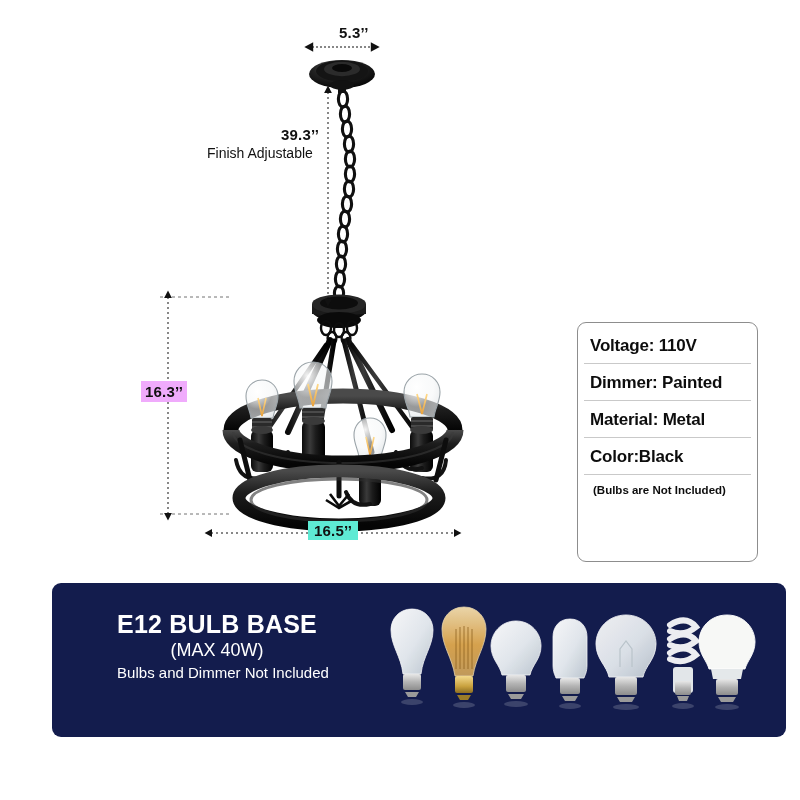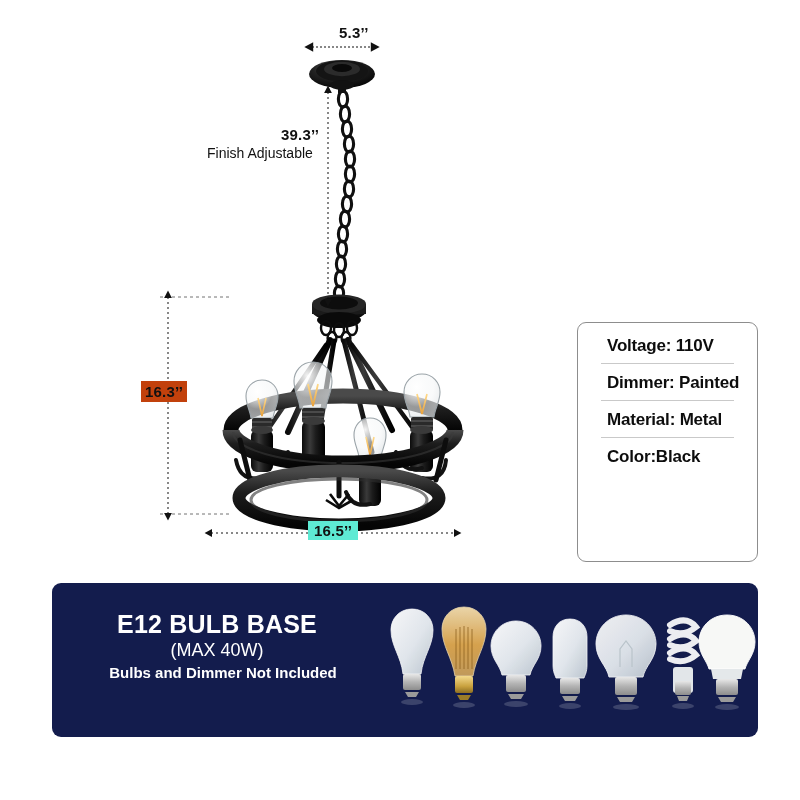--- a/index.html
+++ b/index.html
@@ -47,21 +47,21 @@
     height: 240px;
     border: 1.5px solid #8d8d8d;
     border-radius: 9px;
     background: #ffffff;
     box-sizing: border-box;
     padding: 4px 0 2px 0;
   }
   .spec-row {
     height: 37px;
     line-height: 37px;
-    margin: 0 23px;
+    margin: 0 6px;
     font-size: 17px;
     font-weight: bold;
     color: #0d0d0d;
     border-bottom: 1px solid #c9c9c9;
     white-space: nowrap;
     padding-left: 6px;
     box-sizing: border-box;
     letter-spacing: -0.2px;
   }
   .spec-row:last-child { border-bottom: none; }
@@ -80,20 +80,21 @@
   
   #banner {
     position: absolute;
     left: 52px;
     top: 583px;
     width: 706px;
     height: 154px;
     background: #131c4d;
     border-radius: 9px;
     overflow: hidden;
+    padding-left: 28px;
   }
   #banner-text {
     position: absolute;
     left: 0px;
     top: 26px;
     width: 330px;
     text-align: center;
     color: #ffffff;
   }
   #banner-title {
@@ -102,21 +103,21 @@
     letter-spacing: 0.2px;
     line-height: 30px;
   }
   #banner-sub {
     font-size: 18px;
     font-weight: normal;
     line-height: 22px;
   }
   #banner-note {
     font-size: 15px;
-    font-weight: bold;
+    font-weight: normal;
     line-height: 22px;
     margin-top: 1px;
     margin-left: 12px;
   }
   #bulb-row {
     position: absolute;
     left: 330px;
     top: 12px;
     width: 376px;
     height: 130px;
@@ -313,29 +314,30 @@
     <g>
       <line x1="211" y1="533" x2="455" y2="533" stroke="#111" stroke-width="1" stroke-dasharray="2,3" marker-start="url(#arrL)" marker-end="url(#arrR)"></line>
     </g>
   </svg>
 
   <div class="dim-label" style="left:339px; top:24px;">5.3’’</div>
 
   <div class="dim-label" style="left:281px; top:126px;">39.3’’</div>
   <div class="dim-sub" style="left:207px; top:145px;">Finish Adjustable</div>
 
-  <div class="dim-label" style="left:141px; top:381px; background:#c2410c; padding:2px 4px;">16.3’’</div>
+  <div class="dim-label" style="left:141px; top:381px; background:#f0abfc; padding:2px 4px;">16.3’’</div>
 
   <div class="dim-label" style="left:308px; top:521px; background:#5eead4; padding:1px 6px;">16.5’’</div>
 
   <div id="spec-box">
     <div class="spec-row">Voltage: 110V</div>
     <div class="spec-row">Dimmer: Painted</div>
     <div class="spec-row">Material: Metal</div>
     <div class="spec-row">Color:Black</div>
+    <div class="spec-note">(Bulbs are Not Included)</div>
   </div>
 
   <div id="banner">
     <div id="banner-text">
       <div id="banner-title">E12 BULB BASE</div>
       <div id="banner-sub">(MAX 40W)</div>
       <div id="banner-note">Bulbs and Dimmer Not Included</div>
     </div>
 
     <div id="bulb-row">

